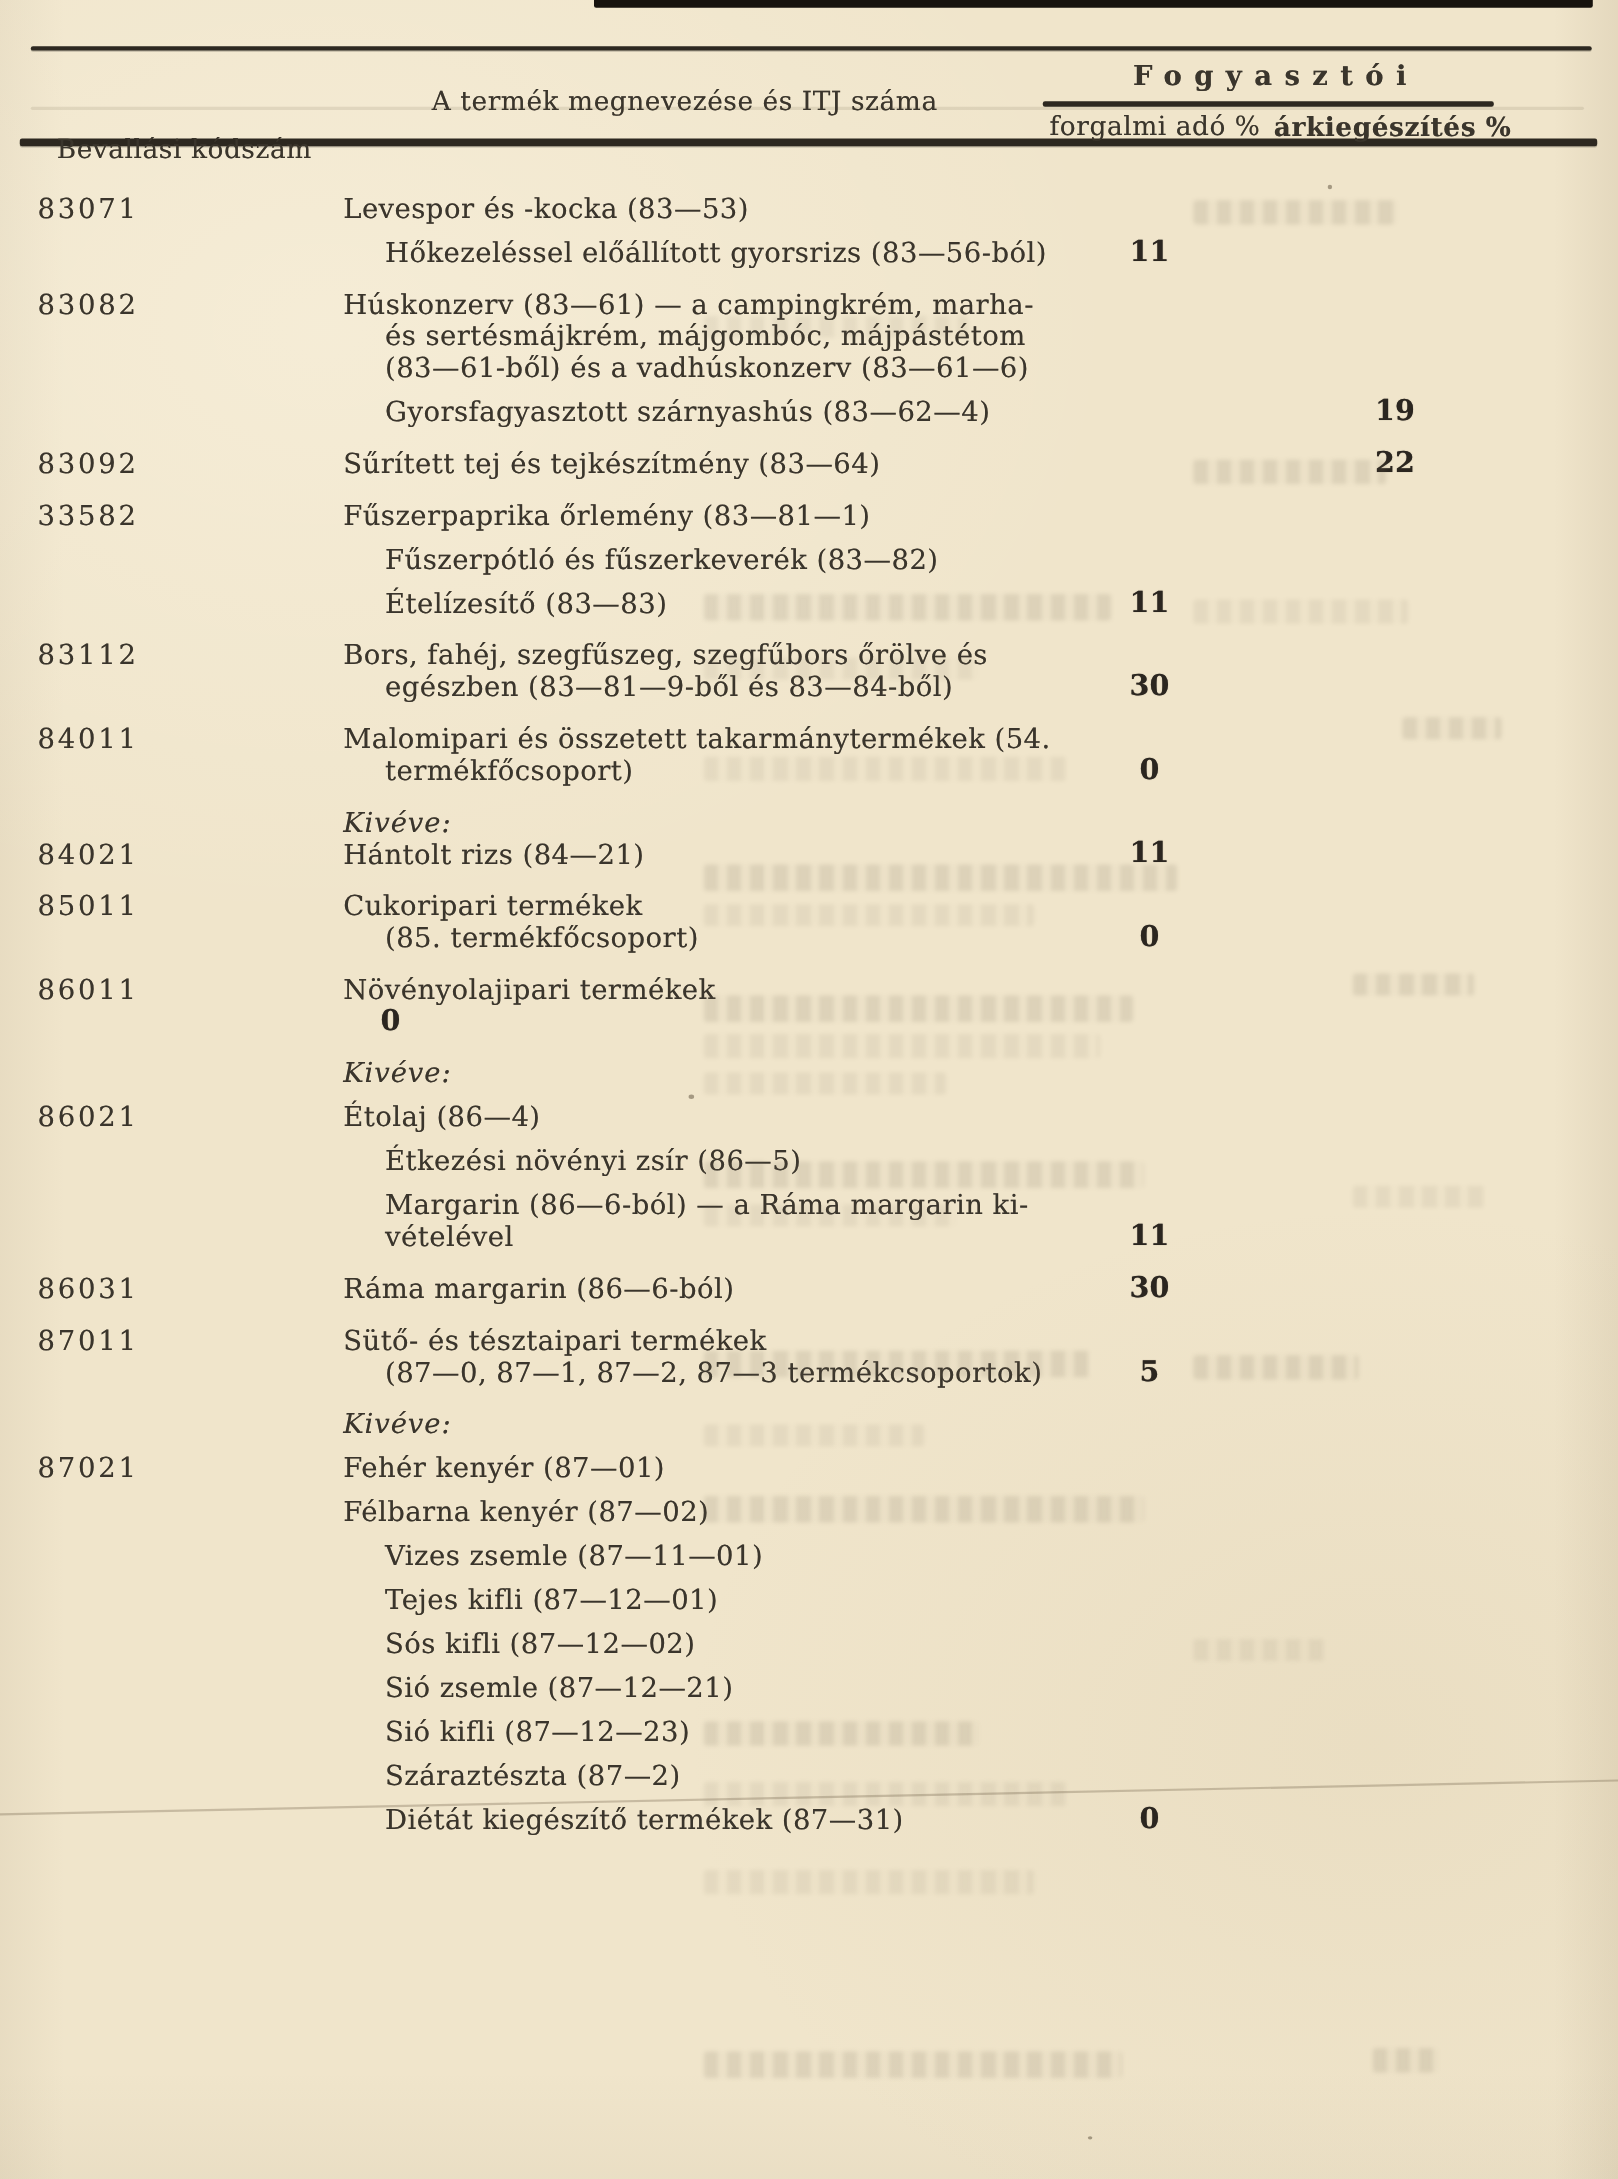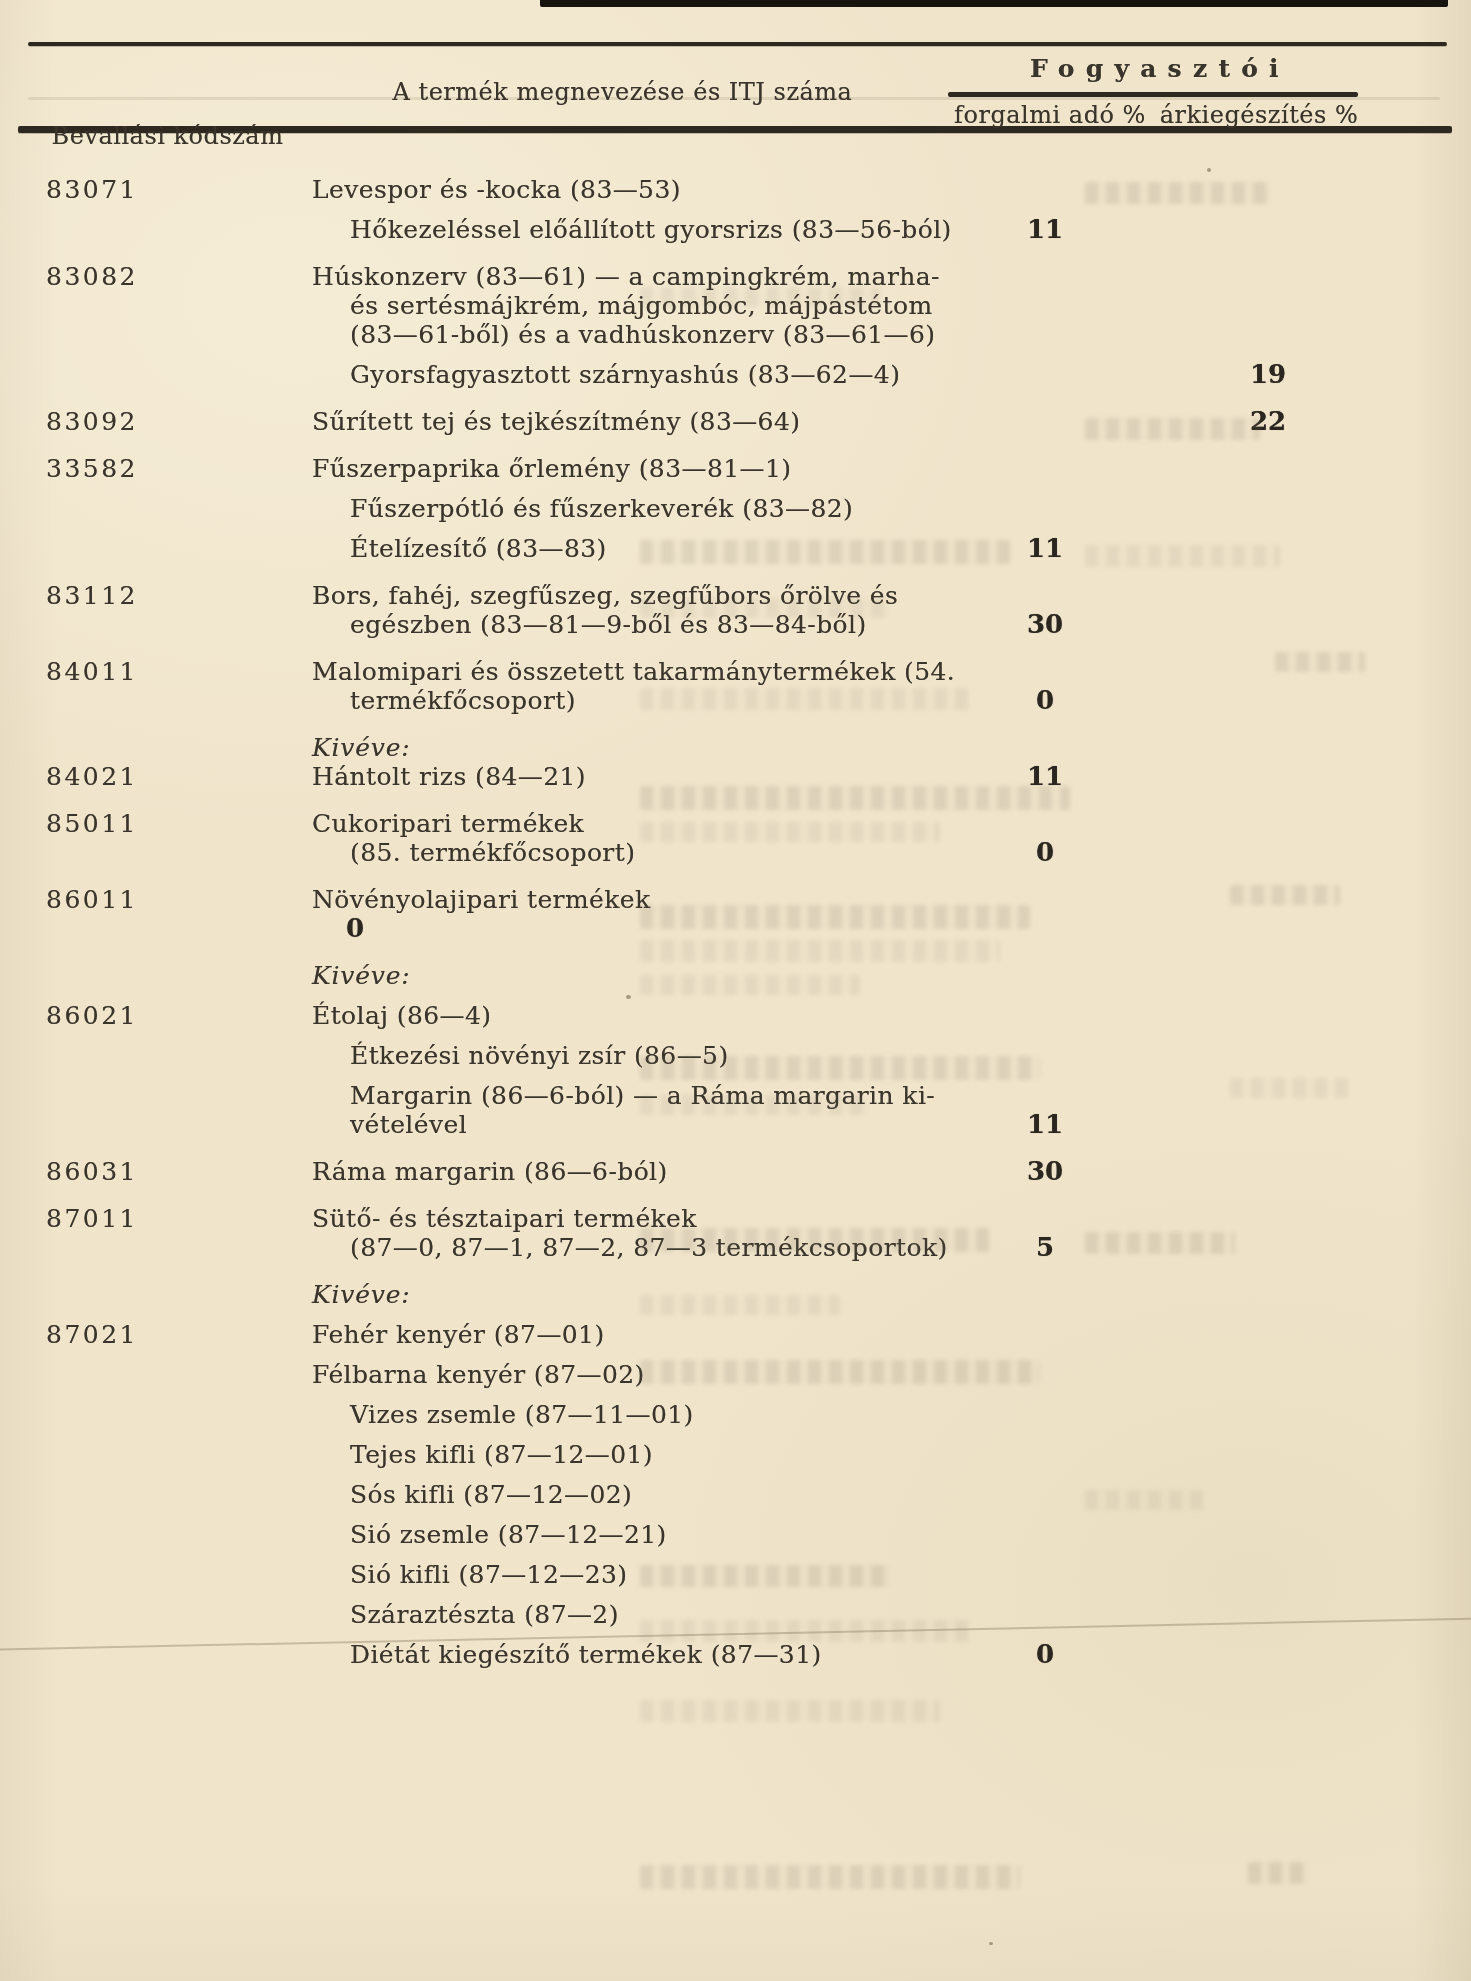--- a/index.html
+++ b/index.html
@@ -22,21 +22,21 @@
   .topbar{position:absolute;left:540px;top:0;width:908px;height:7px;background:#17130e;border-radius:0 0 2px 2px;}
   .hlabel{position:absolute;font-size:24px;text-align:center;letter-spacing:.5px;white-space:nowrap;
           text-shadow:0 0 .6px rgba(55,45,35,.55);}
   .hgroup{font-weight:bold;letter-spacing:.45em;font-size:25px;}
   .ghostline{position:absolute;left:28px;top:97px;width:1412px;height:3px;background:#8d8066;opacity:.18;border-radius:2px;}
 
   .tbody{position:absolute;left:0;top:175px;width:1471px;}
   .row{display:flex;line-height:29px;font-size:25px;}
   .row.g1{margin-top:11px;}
   .row.g2{margin-top:18px;}
-  .cell-code{width:310px;padding-left:46px;letter-spacing:2.5px;box-sizing:border-box;
+  .cell-code{width:310px;padding-left:34px;letter-spacing:2.5px;box-sizing:border-box;
              text-shadow:0 0 .6px rgba(55,45,35,.5);}
   .cell-prod{width:690px;padding-left:2px;letter-spacing:.4px;box-sizing:border-box;
              text-shadow:0 0 .6px rgba(55,45,35,.5);}
   .cell-prod.ind{padding-left:40px;}
   .cell-prod.it{font-style:italic;letter-spacing:.8px;}
   .cell-tax{width:90px;text-align:center;font-weight:bold;font-size:26px;color:#2b2620;
             text-shadow:0 0 .7px rgba(40,33,25,.6);}
   .cell-supp{flex:1;padding-left:160px;font-weight:bold;font-size:26px;color:#2b2620;box-sizing:border-box;
              text-shadow:0 0 .7px rgba(40,33,25,.6);}
 
@@ -56,21 +56,21 @@
 
   <div class="rule soft" style="left:28px;top:42px;width:1419px;height:4px;"></div>
   <div class="ghostline"></div>
   <div class="rule" style="left:948px;top:92px;width:410px;height:5px;"></div>
   <div class="rule soft" style="left:18px;top:126px;width:1434px;height:7px;"></div>
 
   <div class="hlabel" style="left:50px;top:78px;width:235px;margin-top:44px;">Bevallási kódszám</div>
   <div class="hlabel" style="left:385px;top:78px;width:475px;">A termék megnevezése és ITJ száma</div>
   <div class="hlabel hgroup" style="left:985px;top:54px;width:350px;">Fogyasztói</div>
   <div class="hlabel" style="left:950px;top:101px;width:200px;">forgalmi adó %</div>
-  <div class="hlabel" style="left:1158px;top:101px;width:202px;">árkiegészítés %</div>
+  <div class="hlabel" style="left:1158px;top:101px;width:202px;font-weight:bold;">árkiegészítés %</div>
 
   <div class="tbody">
       <div class="row g0">
     <div class="cell-code">83071</div>
     <div class="cell-prod">Levespor és -kocka (83—53)</div>
     <div class="cell-tax"></div>
     <div class="cell-supp"></div>
   </div>
       <div class="row g1">
     <div class="cell-code"></div>

